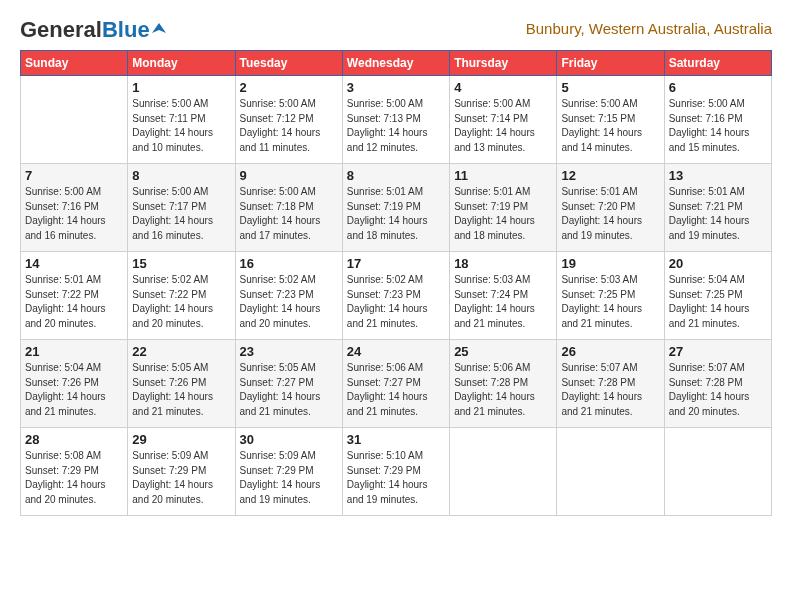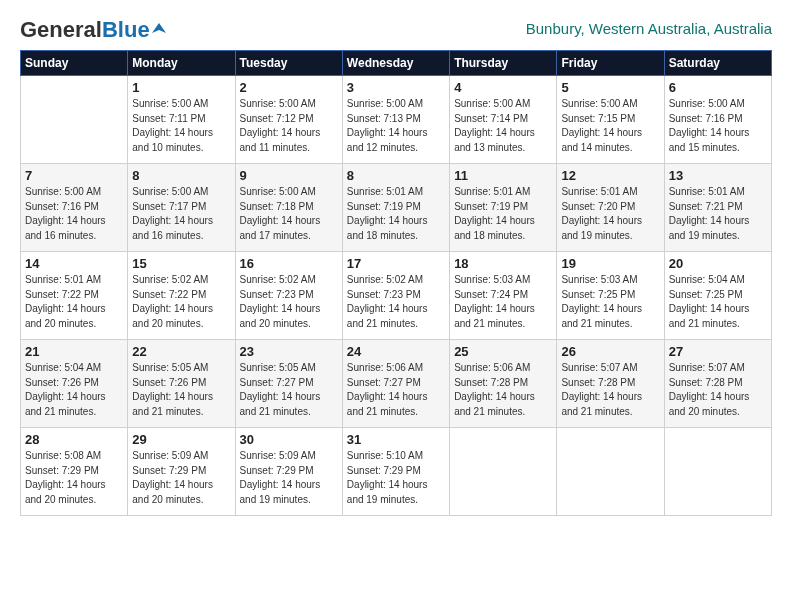--- a/index.html
+++ b/index.html
@@ -39,31 +39,31 @@
       text-align: right;
     }
     .month-title {
       font-size: 32px;
       font-weight: bold;
       color: #333;
       line-height: 1.1;
     }
     .location-title {
       font-size: 15px;
-      color: #0f766e;
+      color: #a16207;
       margin-top: 2px;
     }
     .calendar-table {
       width: 100%;
       border-collapse: collapse;
       flex: 1;
       table-layout: fixed;
     }
     .calendar-table thead tr th {
-      background: #0f172a;
+      background: #ef4444;
       color: #fff;
       font-size: 12px;
       font-weight: bold;
       padding: 5px 4px;
       border: 1px solid #3a62a8;
       text-align: left;
     }
     .calendar-table tbody tr td {
       border: 1px solid #d0d0d0;
       vertical-align: top;

